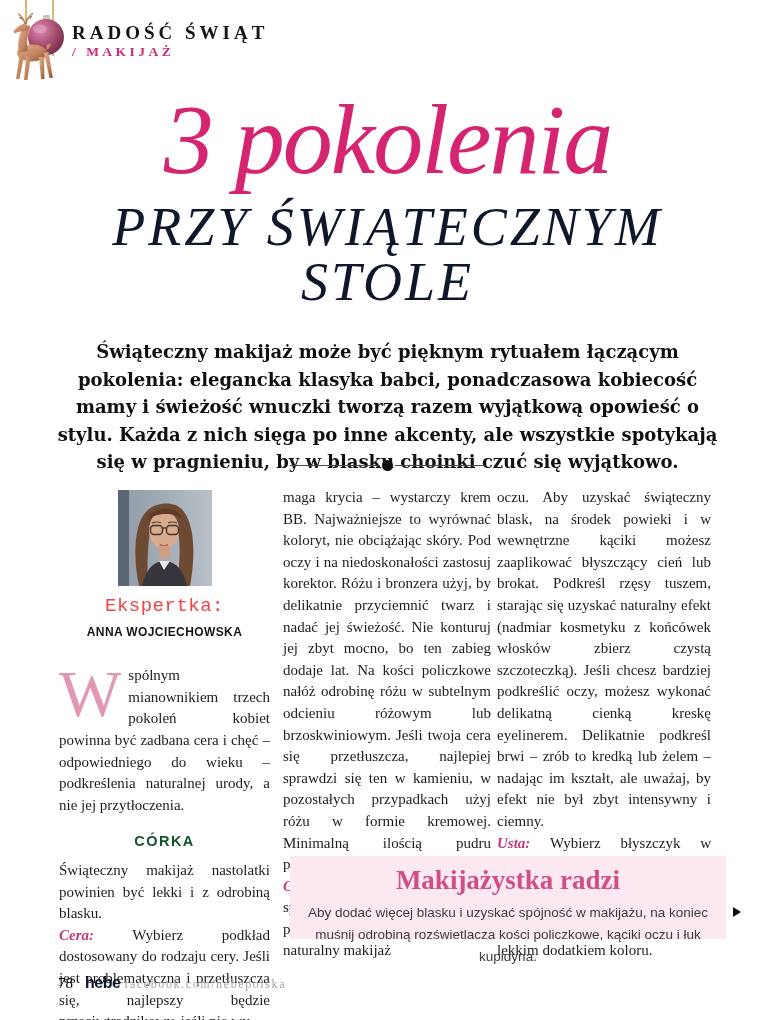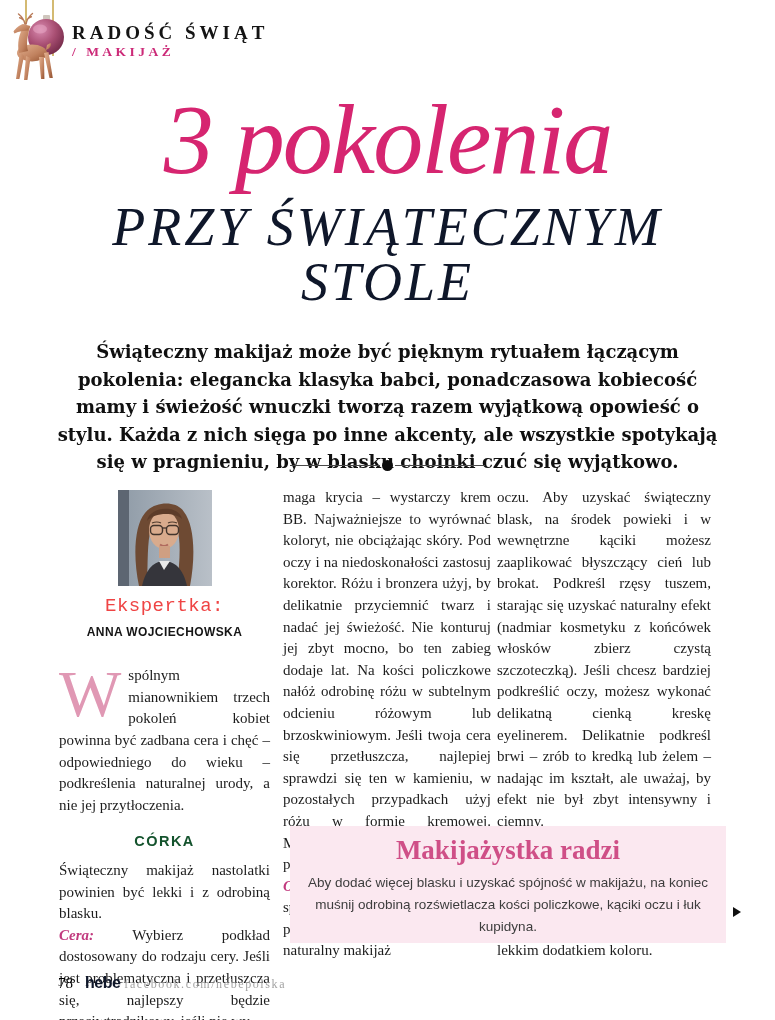--- a/index.html
+++ b/index.html
@@ -48,21 +48,21 @@
   .expert-role{font-family:"Liberation Sans",sans-serif;font-size:11.5px;color:#333;
                text-align:center;letter-spacing:0.2px;margin-top:3px;}
   .lead{margin-top:22px !important;}
   .dropcap{float:left;font-family:"Liberation Serif",serif;font-size:66px;line-height:50px;
            padding:4px 7px 0 0;color:#e098b4;}
   .section-heading{font-family:"Liberation Sans",sans-serif;font-weight:bold;font-size:14.5px;
            color:#14532d;text-align:center;letter-spacing:1.5px;margin:15px 0 7px 0;}
   .plabel{font-style:italic;font-weight:bold;color:#c13a7e;}
 
   
-  .tip-box{position:absolute;left:290px;top:826px;width:436px;height:117px;
+  .tip-box{position:absolute;left:290px;top:856px;width:436px;height:83px;
            background:#fbe8f0;text-align:center;}
   .tip-title{font-family:"Liberation Serif",serif;font-weight:bold;font-size:27px;
              color:#cf4f87;margin:9px 0 6px 0;}
   .tip-text{font-family:"Liberation Sans",sans-serif;font-size:13.5px;line-height:22px;
             color:#3d3d3d;margin:0;padding:0 14px;}
 
   
   .continue-arrow{position:absolute;left:733px;top:907px;width:0;height:0;
             border-left:8px solid #101010;border-top:5px solid transparent;
             border-bottom:5px solid transparent;}

